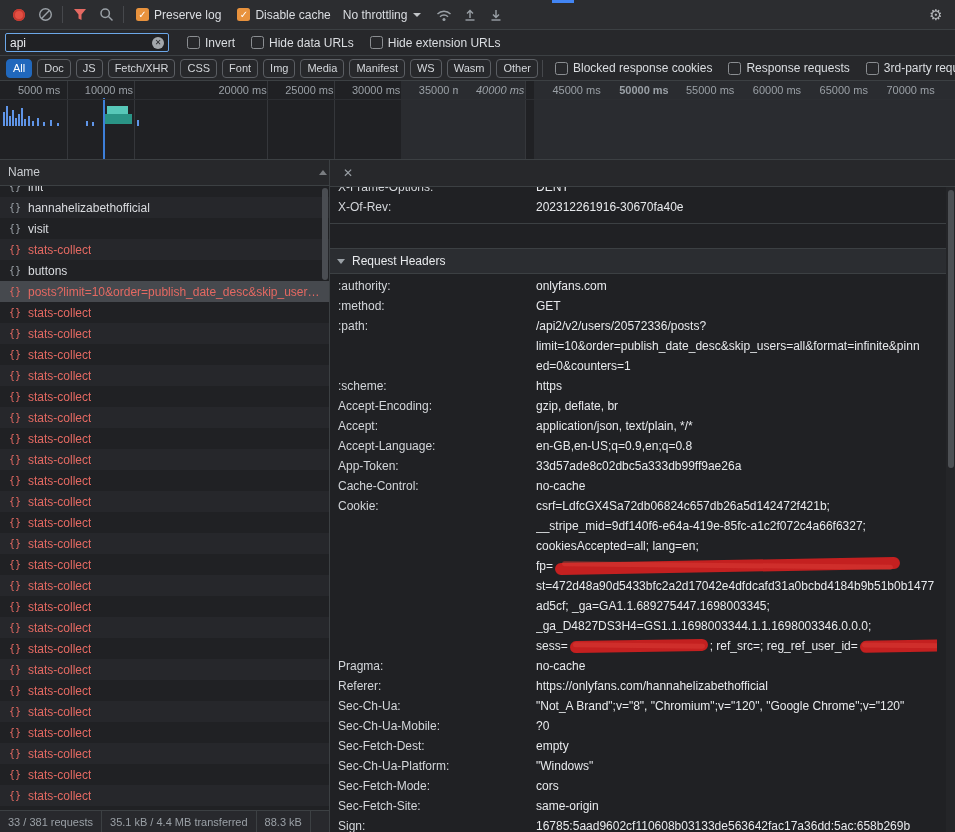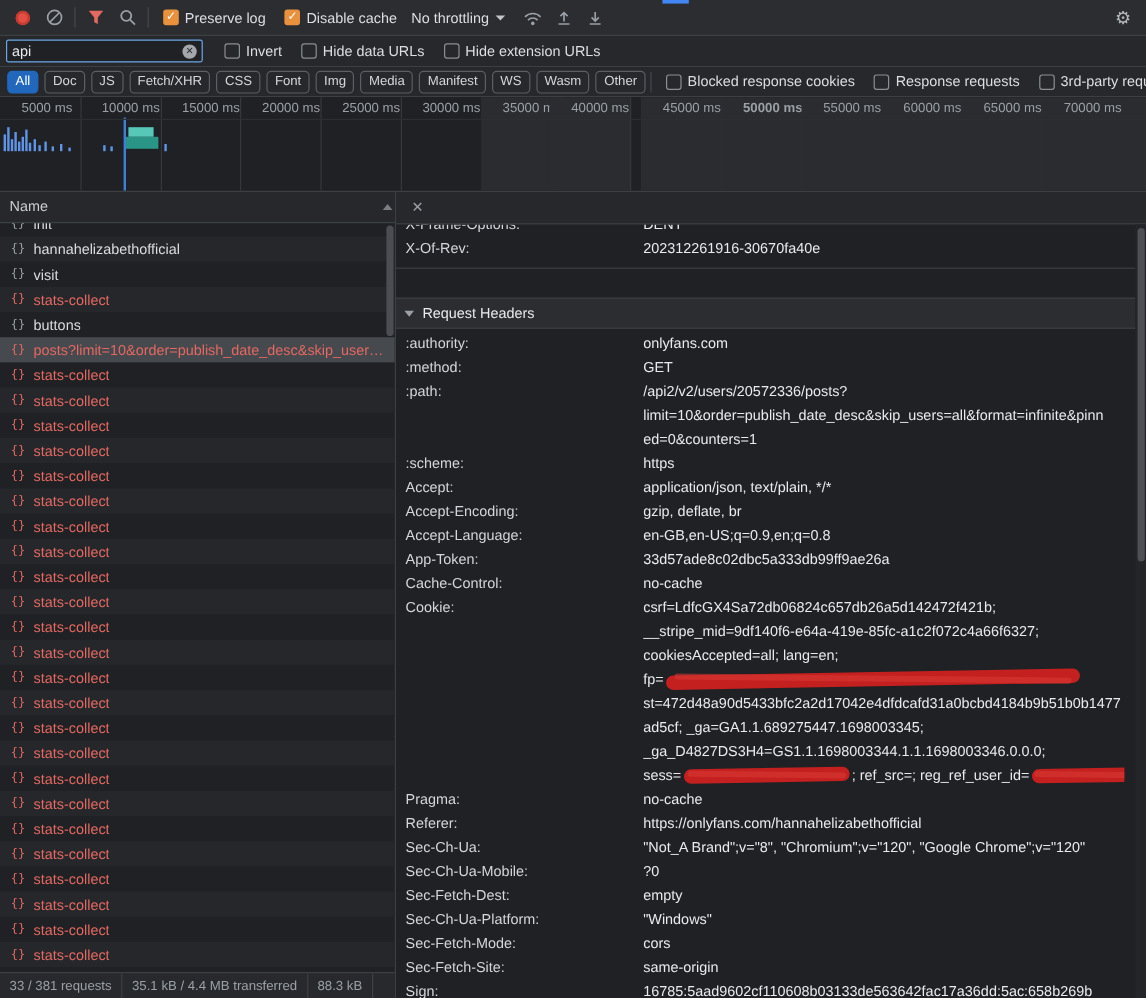--- a/index.html
+++ b/index.html
@@ -224,36 +224,33 @@
     </label>
   </div>
 
   <div class="overview" id="overview">
       <div class="tcol" style="left: 0px; width: 66.8px;">
         <span>5000 ms</span>
       </div>
       <div class="tcol" style="left: 66.8px; width: 66.8px;">
         <span>10000 ms</span>
       </div>
-      <div class="tcol" style="left: 133.6px; width: 66.8px;">
-        <span>15000 ms</span>
-      </div>
       <div class="tcol" style="left: 200.4px; width: 66.8px;">
         <span>20000 ms</span>
       </div>
       <div class="tcol" style="left: 267.2px; width: 66.8px;">
         <span>25000 ms</span>
       </div>
       <div class="tcol" style="left: 334px; width: 66.8px;">
         <span>30000 ms</span>
       </div>
       <div class="tcol lighter" style="left: 400.8px; width: 66.8px;">
         <span>35000 ms</span>
       </div>
-      <div class="tcol lighter" style="left: 458px; width: 66.8px;">
+      <div class="tcol lighter" style="left: 458px; width: 66.8px; font-style: italic;">
         <span>40000 ms</span>
       </div>
       <div class="tcol lighter" style="left: 534.4px; width: 66.8px;">
         <span>45000 ms</span>
       </div>
       <div class="tcol lighter" style="left: 601.2px; width: 66.8px; font-weight: bold;">
         <span>50000 ms</span>
       </div>
       <div class="tcol lighter" style="left: 668px; width: 66.8px;">
         <span>55000 ms</span>
@@ -477,29 +474,29 @@
                 <div class="vline">ed=0&amp;counters=1</div>
               </div>
             </div>
             <div class="hrow">
               <div class="hname">:scheme:</div>
               <div class="hval">
                 <div class="vline">https</div>
               </div>
             </div>
             <div class="hrow">
+              <div class="hname">Accept-Encoding:</div>
+              <div class="hval">
+                <div class="vline">gzip, deflate, br</div>
+              </div>
+            </div>
+            <div class="hrow">
               <div class="hname">Accept:</div>
               <div class="hval">
                 <div class="vline">application/json, text/plain, */*</div>
-              </div>
-            </div>
-            <div class="hrow">
-              <div class="hname">Accept-Encoding:</div>
-              <div class="hval">
-                <div class="vline">gzip, deflate, br</div>
               </div>
             </div>
             <div class="hrow">
               <div class="hname">Accept-Language:</div>
               <div class="hval">
                 <div class="vline">en-GB,en-US;q=0.9,en;q=0.8</div>
               </div>
             </div>
             <div class="hrow">
               <div class="hname">App-Token:</div>

